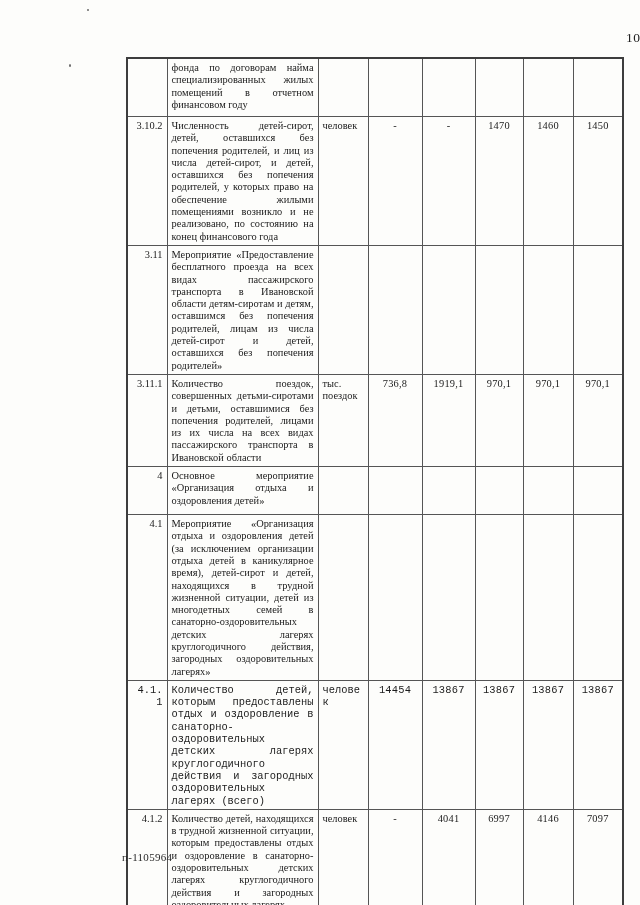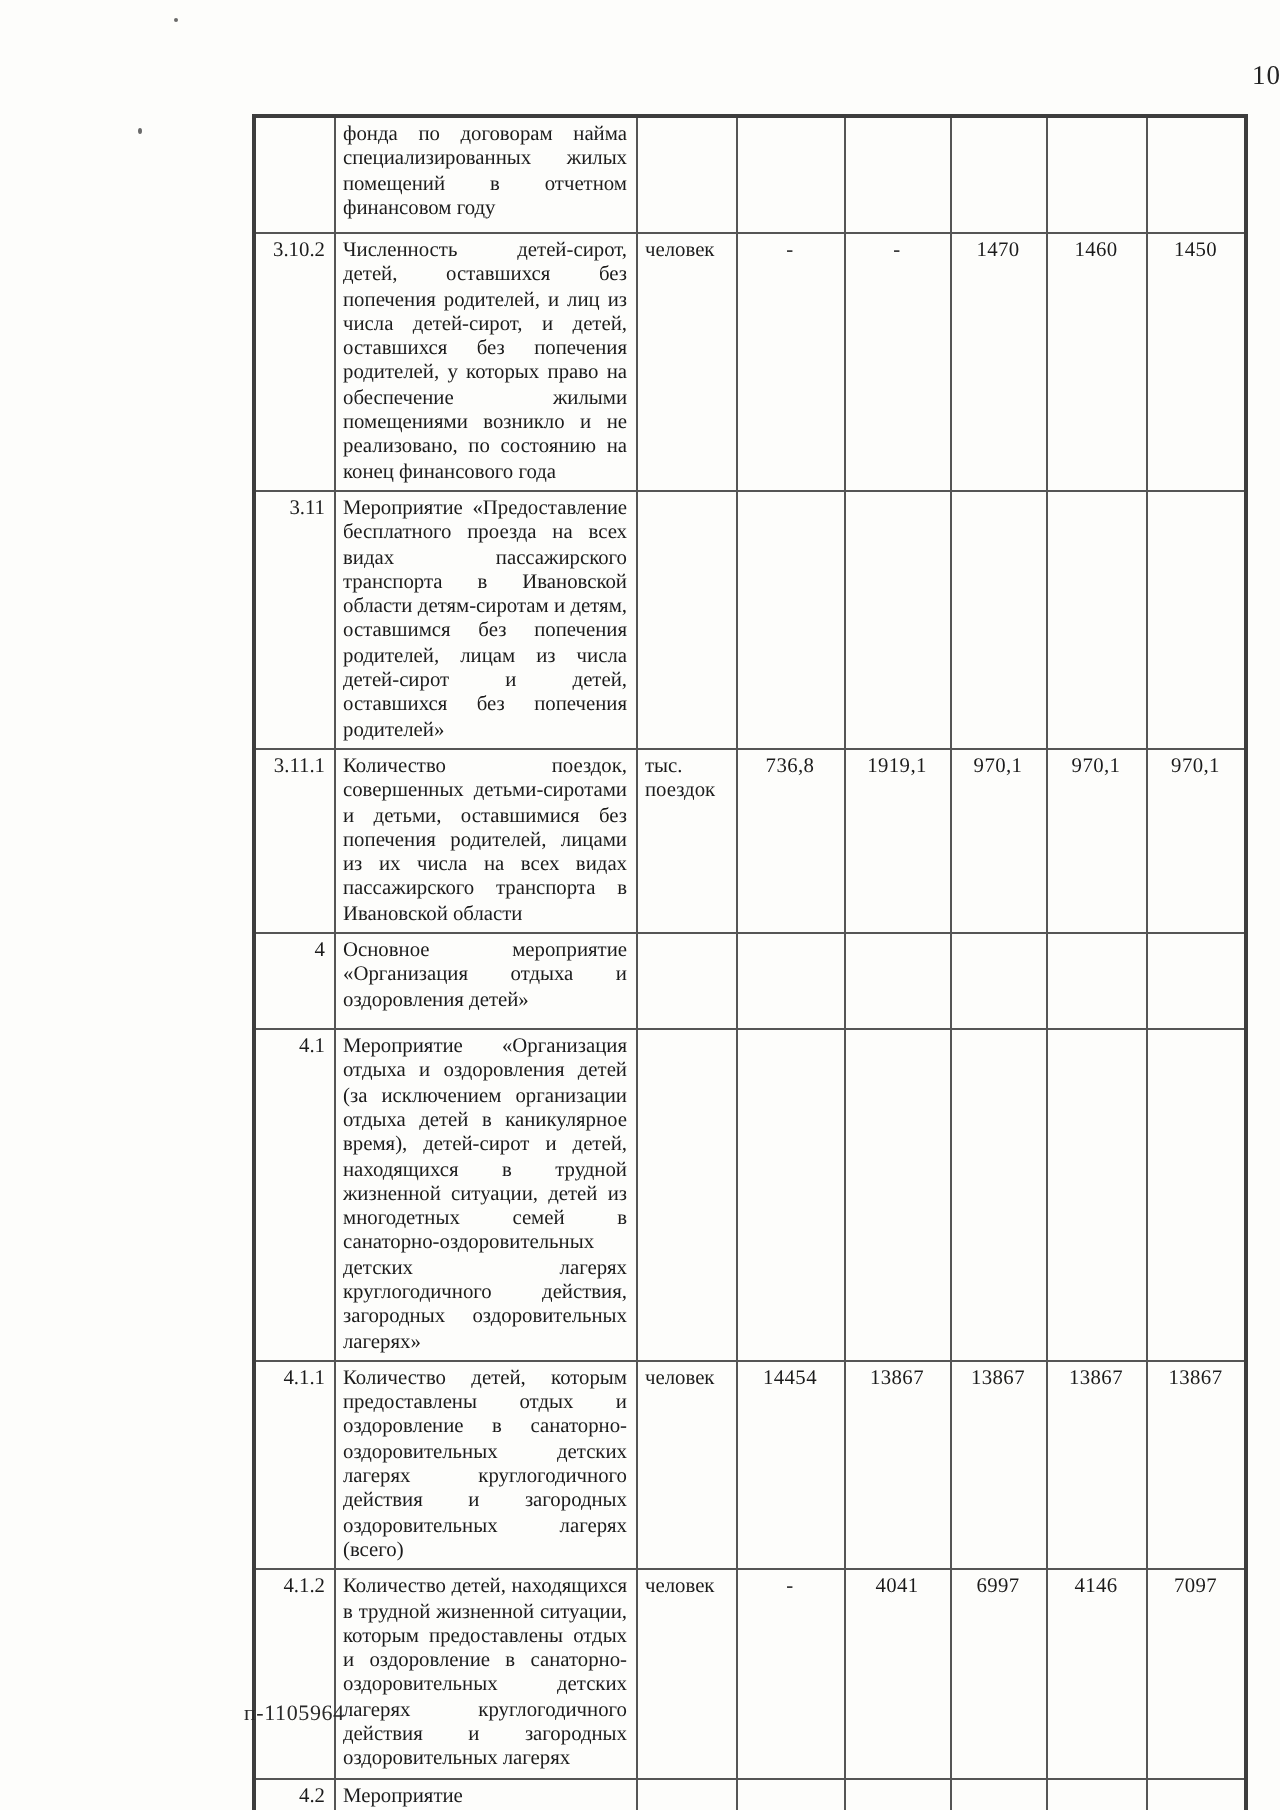--- a/index.html
+++ b/index.html
@@ -49,21 +49,21 @@
   td.c-num   { text-align: right; font-size: 10.8px; padding-top: 4px; }
   td.c-desc  { text-align: justify; text-justify: inter-word; }
   td.c-unit  { text-align: left; padding-top: 4px; }
   td.c-val   { text-align: center; font-size: 10.8px; padding-top: 4px; letter-spacing: 0.2px; }
   tr.r0 td { height: 52px; }
   tr.r1 td { height: 105px; }
   tr.r2 td { height: 107px; }
   tr.r3 td { height: 84px; }
   tr.r4 td { height: 42px; }
   tr.r5 td { height: 148px; }
-  tr.r6 td { height: 86px; }
+  tr.r6 td { height: 86px; font-family: Liberation Mono, monospace; }
   tr.r7 td { height: 92px; }
   tr.r8 td { height: 18px; }
   #footer-code {
     position: absolute;
     left: 78px;
     top: 851px;
     font-size: 11px;
     color: #2a2a2a;
     letter-spacing: 0.3px;
   }

